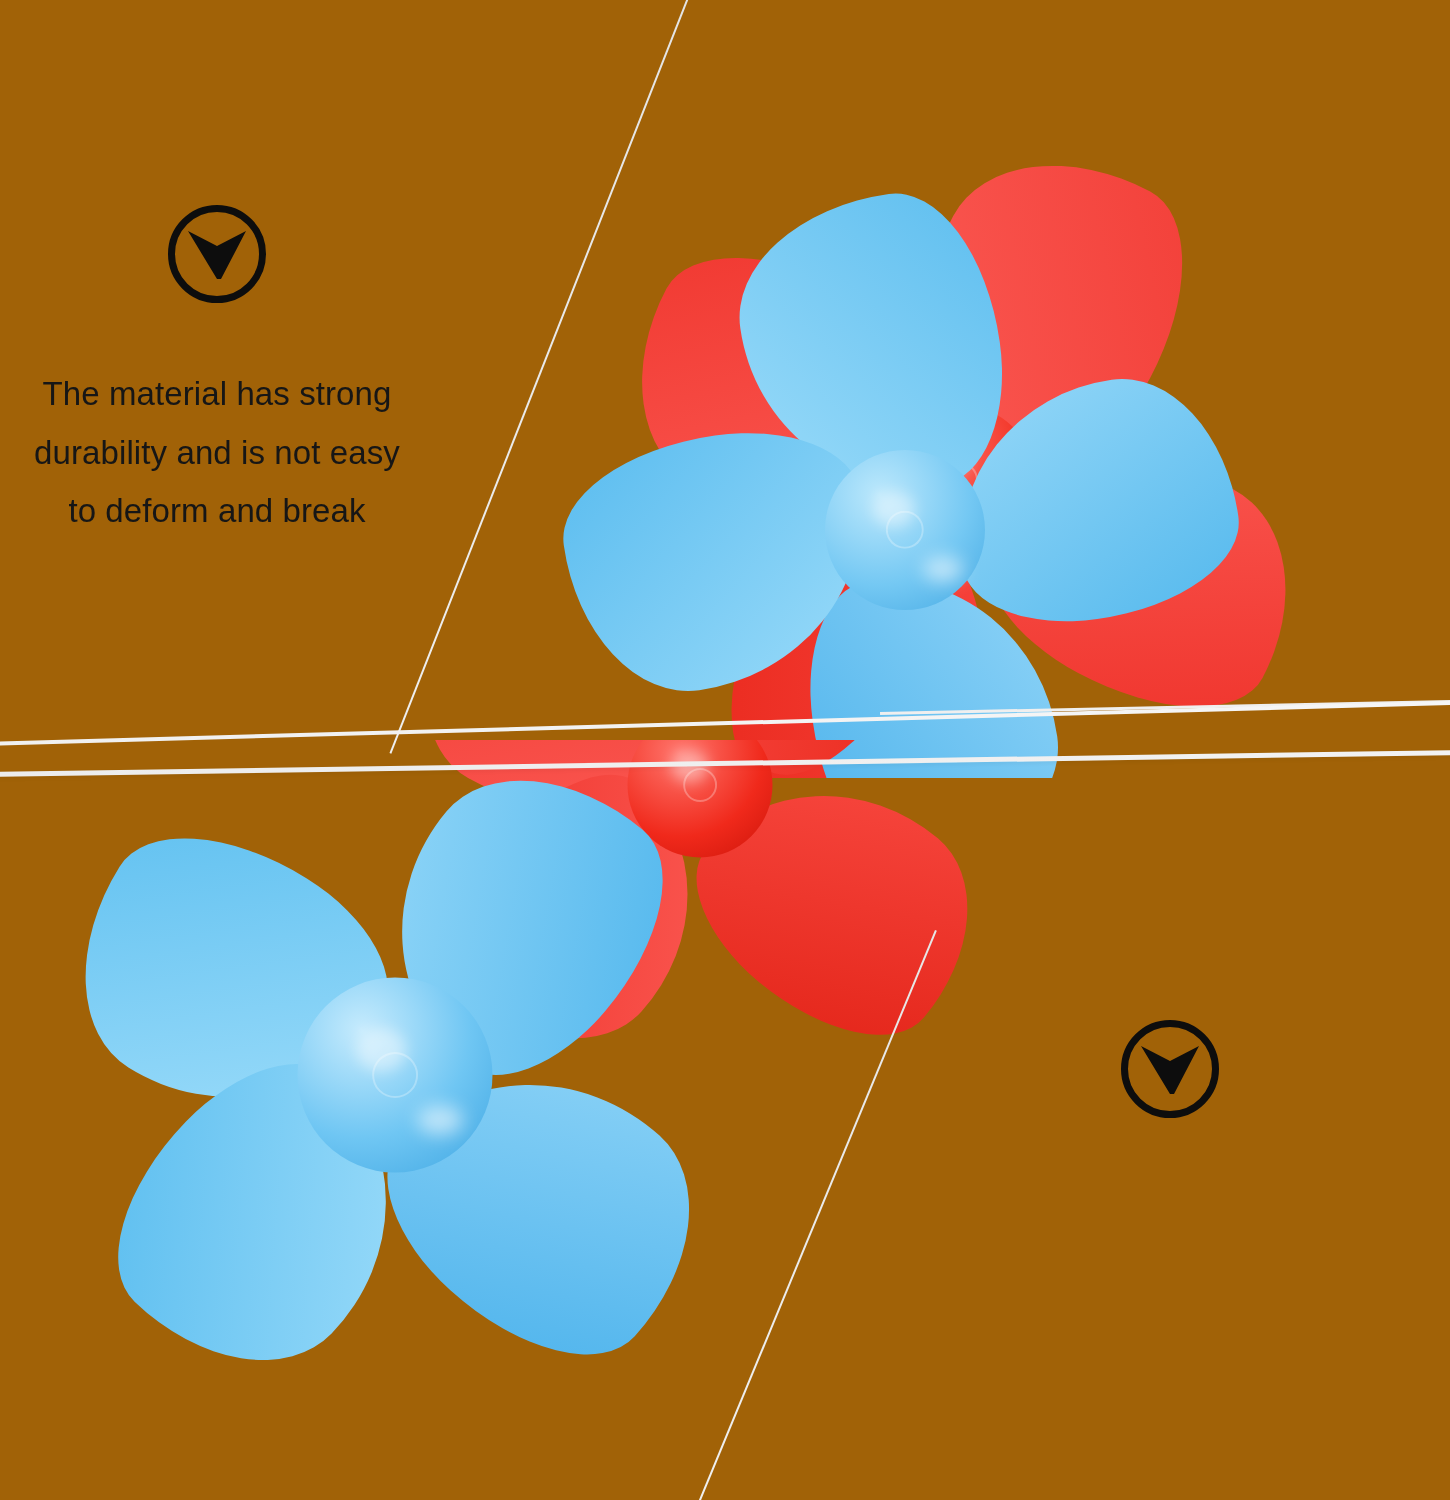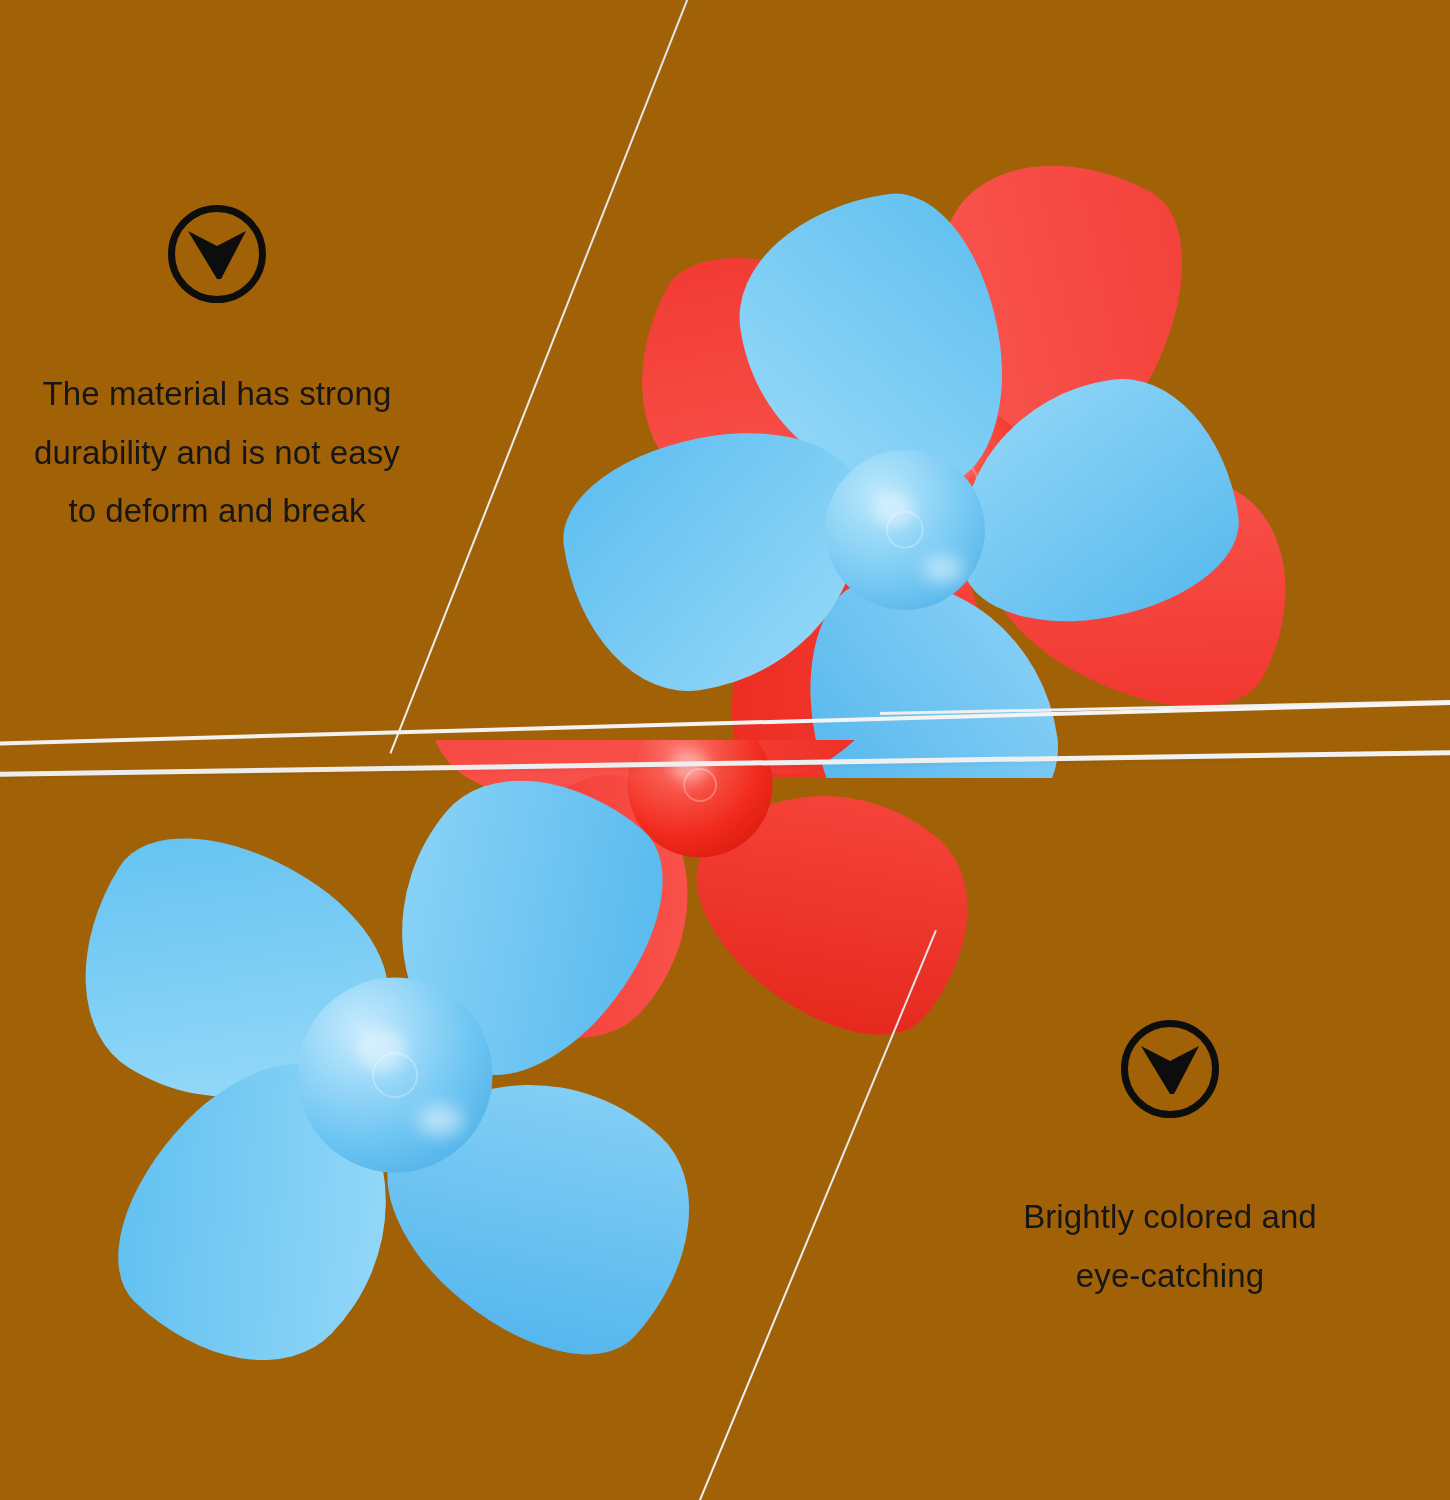--- a/index.html
+++ b/index.html
@@ -197,17 +197,15 @@
 durability and is not easy
 to deform and break</div>
   </div>
 
   <div class="callout" id="callout-colorful">
     <div class="badge">
       <svg width="62" height="52" viewBox="0 0 62 52" aria-hidden="true">
         <path d="M2 2 L31 17 L60 2 L35 50 L31 50 Z" fill="#0d0d0d"></path>
       </svg>
     </div>
-    <div class="caption">Brightly colored and
-eye-catching</div>
   </div>
 
 </div>
 
 </body></html>

